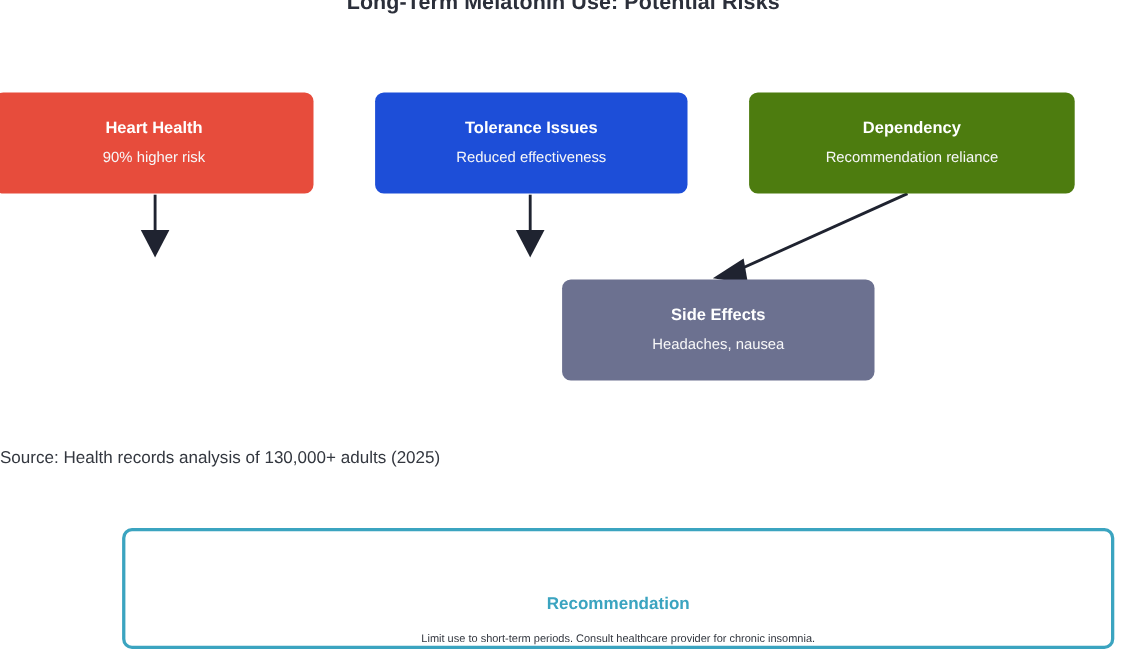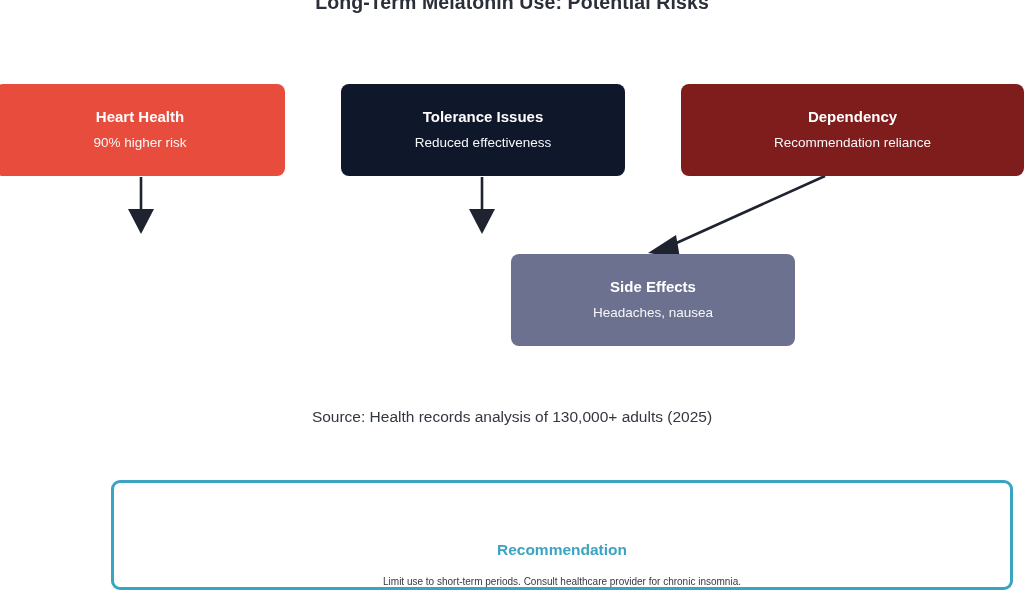--- a/index.html
+++ b/index.html
@@ -55,42 +55,41 @@
   }
   .node .n-sub {
     font-size: 13.5px;
     font-weight: normal;
     line-height: 1.2;
     color: #f7f7f8;
   }
 
   
   #node-heart       { left: -5px;  top: 84px;  width: 290px; height: 92px; background: #e74c3c; }
-  #node-tolerance   { left: 341px; top: 84px;  width: 284px; height: 92px; background: #0f172a; }
-  #node-dependency  { left: 681px; top: 84px;  width: 343px; height: 92px; background: #7f1d1d; }
+  #node-tolerance   { left: 341px; top: 84px;  width: 284px; height: 92px; background: #1d4ed8; }
+  #node-dependency  { left: 681px; top: 84px;  width: 296px; height: 92px; background: #4d7c0f; }
   #node-product     { left: 170px; top: 254px; width: 284px; height: 92px; background: #6c7190; }
   #node-side        { left: 511px; top: 254px; width: 284px; height: 92px; background: #6c7190; }
 
   
   #arrows {
     position: absolute;
     left: 0;
     top: 0;
     width: 1024px;
     height: 598px;
     pointer-events: none;
   }
 
   
   .source {
     position: absolute;
     left: 0;
     top: 408px;
     width: 1024px;
-    text-align: center;
     font-size: 15.5px;
     color: #33373f;
     white-space: nowrap;
   }
 
   
   #recommendation {
     position: absolute;
     left: 111px;
     top: 480px;

